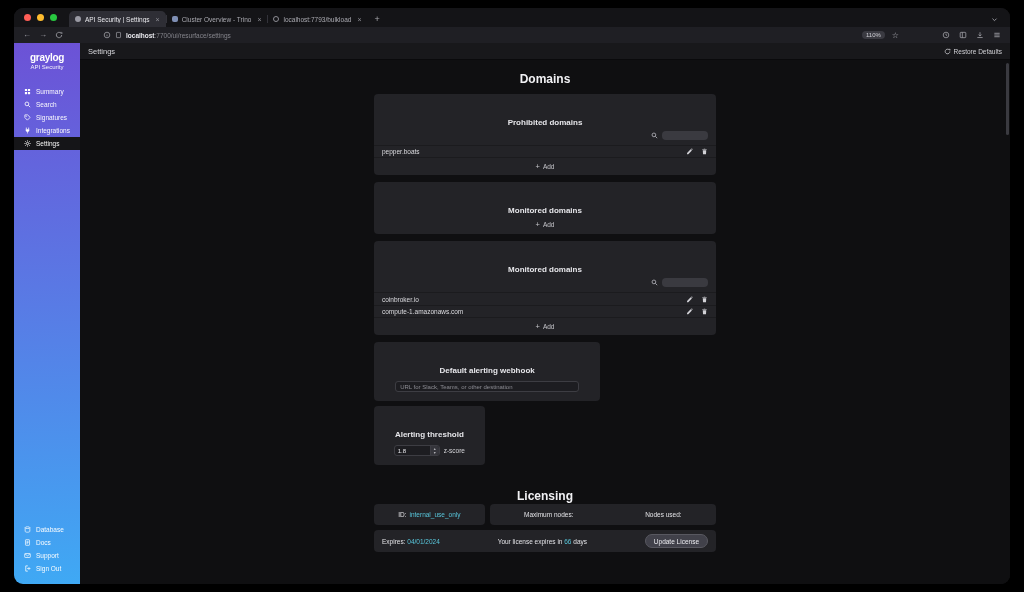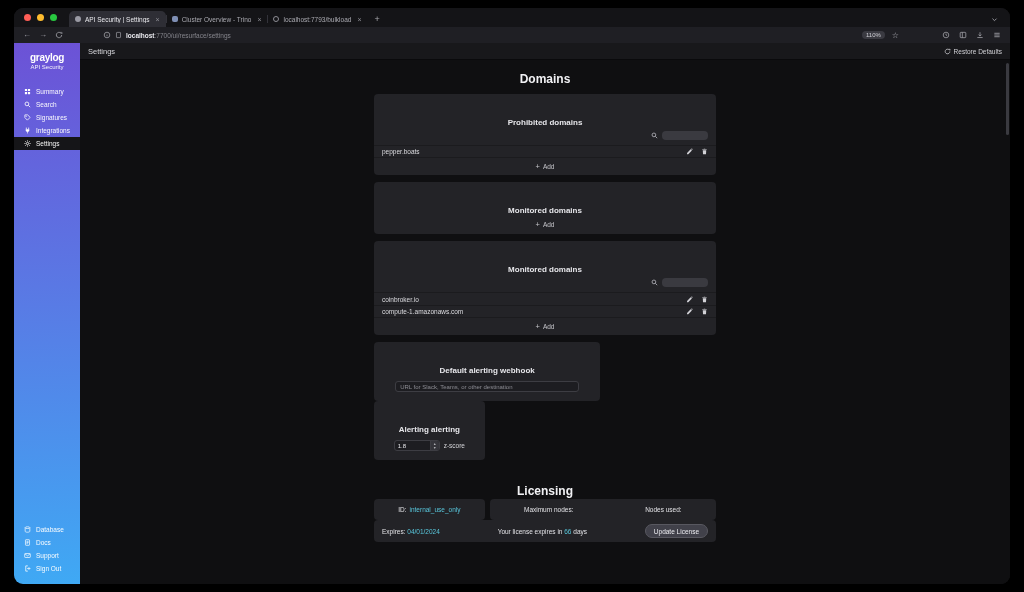--- a/index.html
+++ b/index.html
@@ -84,21 +84,21 @@
 
   .input-row { display:flex; align-items:center; justify-content:center; gap:4px; padding:6px 0 9px; }
   .txt-input { height:11px; background:#1d1d21; border:1px solid #3d3d43; border-radius:3px;
     font-size:6px; color:#e8e8ec; padding:0 4px; outline:none; font-family:inherit; }
   .txt-input::placeholder, .search-input::placeholder { color:#8c8c93; }
   .ip-input { width:200px; }
   .port-input { width:30px; }
   .wh-input { width:184px; }
   .colon { font-size:7px; color:#9a9aa1; }
 
-  .grid3 { display:grid; grid-template-columns:repeat(3,1fr); gap:5px; }
+  .grid3 { display:grid; grid-template-columns:repeat(3,1fr); gap:5px; margin-bottom:5px; }
   .grid3 .card { margin-bottom:0; }
   .span2 { grid-column:span 2; }
   .numfield { display:flex; width:46px; height:11px; background:#1d1d21;
     border:1px solid #3d3d43; border-radius:3px; overflow:hidden; }
   .numval { flex:1; font-size:6px; color:#e8e8ec; line-height:10px; padding-left:3px; }
   .stepper { width:9px; background:#35353b; border-left:1px solid #3d3d43;
     display:flex; flex-direction:column; align-items:center; justify-content:center; color:#b4b4ba; }
   .stepper span { font-size:4px; line-height:4px; }
   .unit { font-size:6.5px; color:#d6d6da; }
 
@@ -431,21 +431,21 @@
             <div class="card span2">
               <div class="card-title">Default alerting webhook</div>
               <div class="input-row">
                 <input class="txt-input wh-input" placeholder="URL for Slack, Teams, or other destination" style="">
               </div>
             </div>
           </div>
 
           <div class="grid3">
             <div class="card">
-              <div class="card-title">Alerting alerting</div>
+              <div class="card-title">Alerting threshold</div>
               <div class="input-row">
                 <span class="numfield">
                   <span class="numval">1.8</span>
                   <span class="stepper">
                     <span>▴</span>
                     <span>▾</span>
                   </span>
                 </span>
                 <span class="unit">z-score</span>
               </div>

